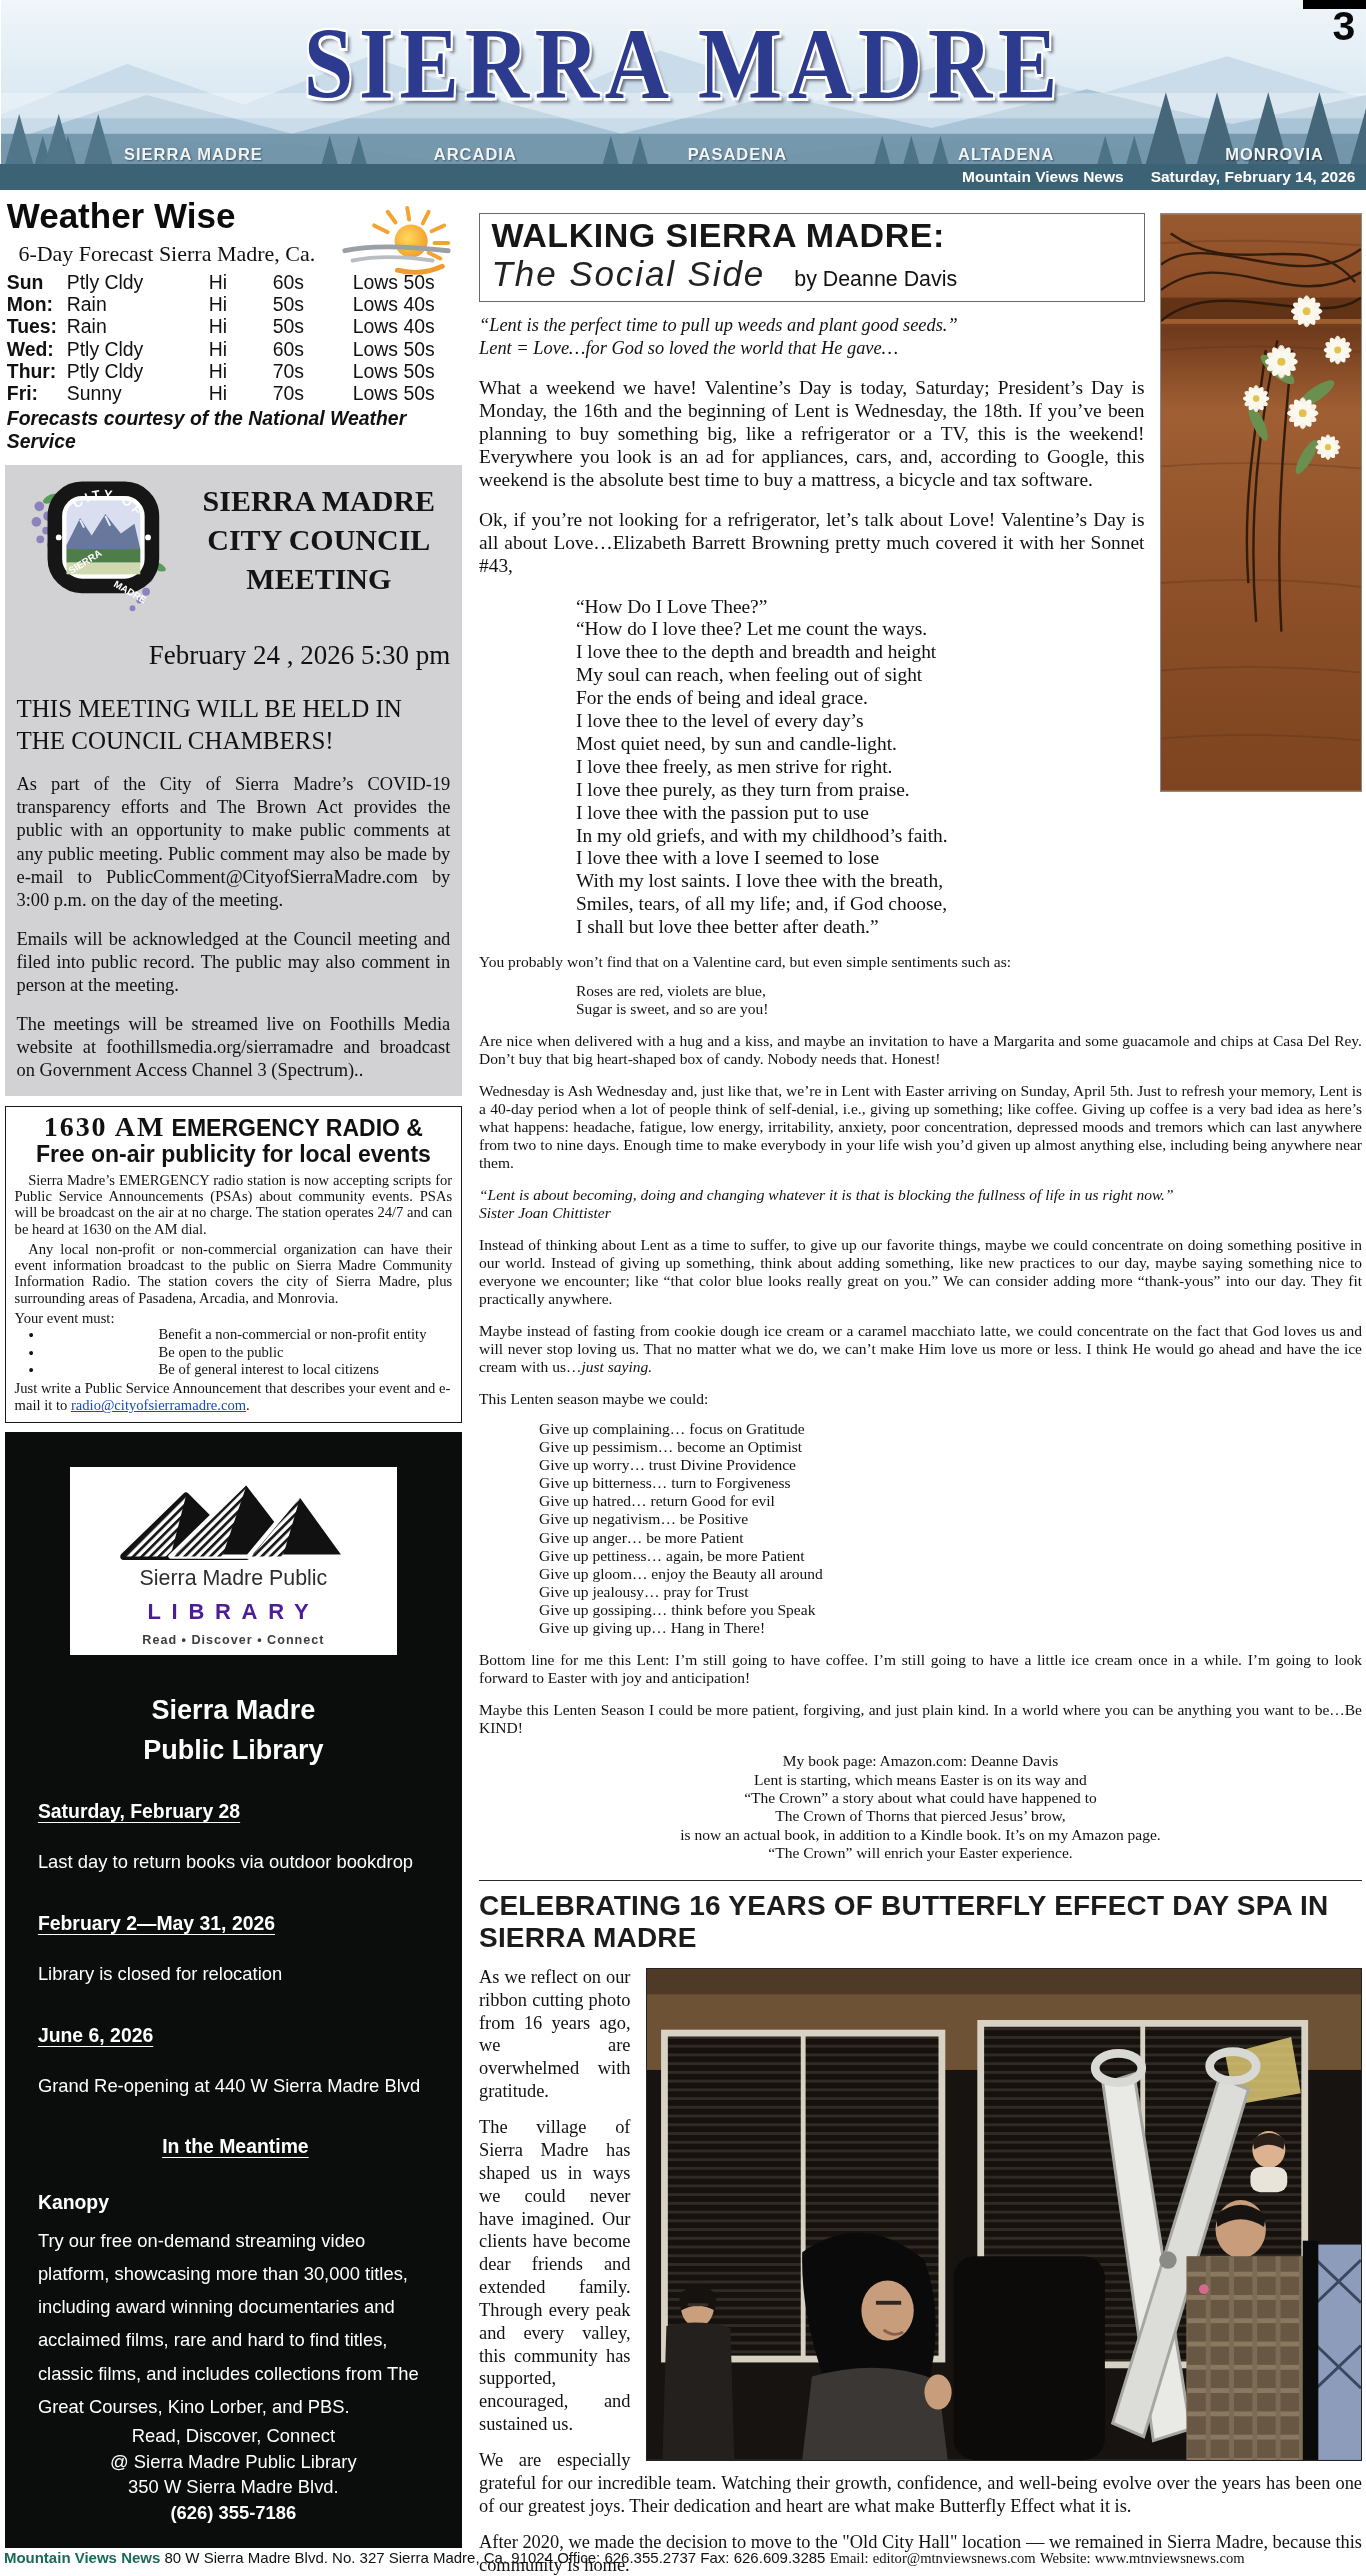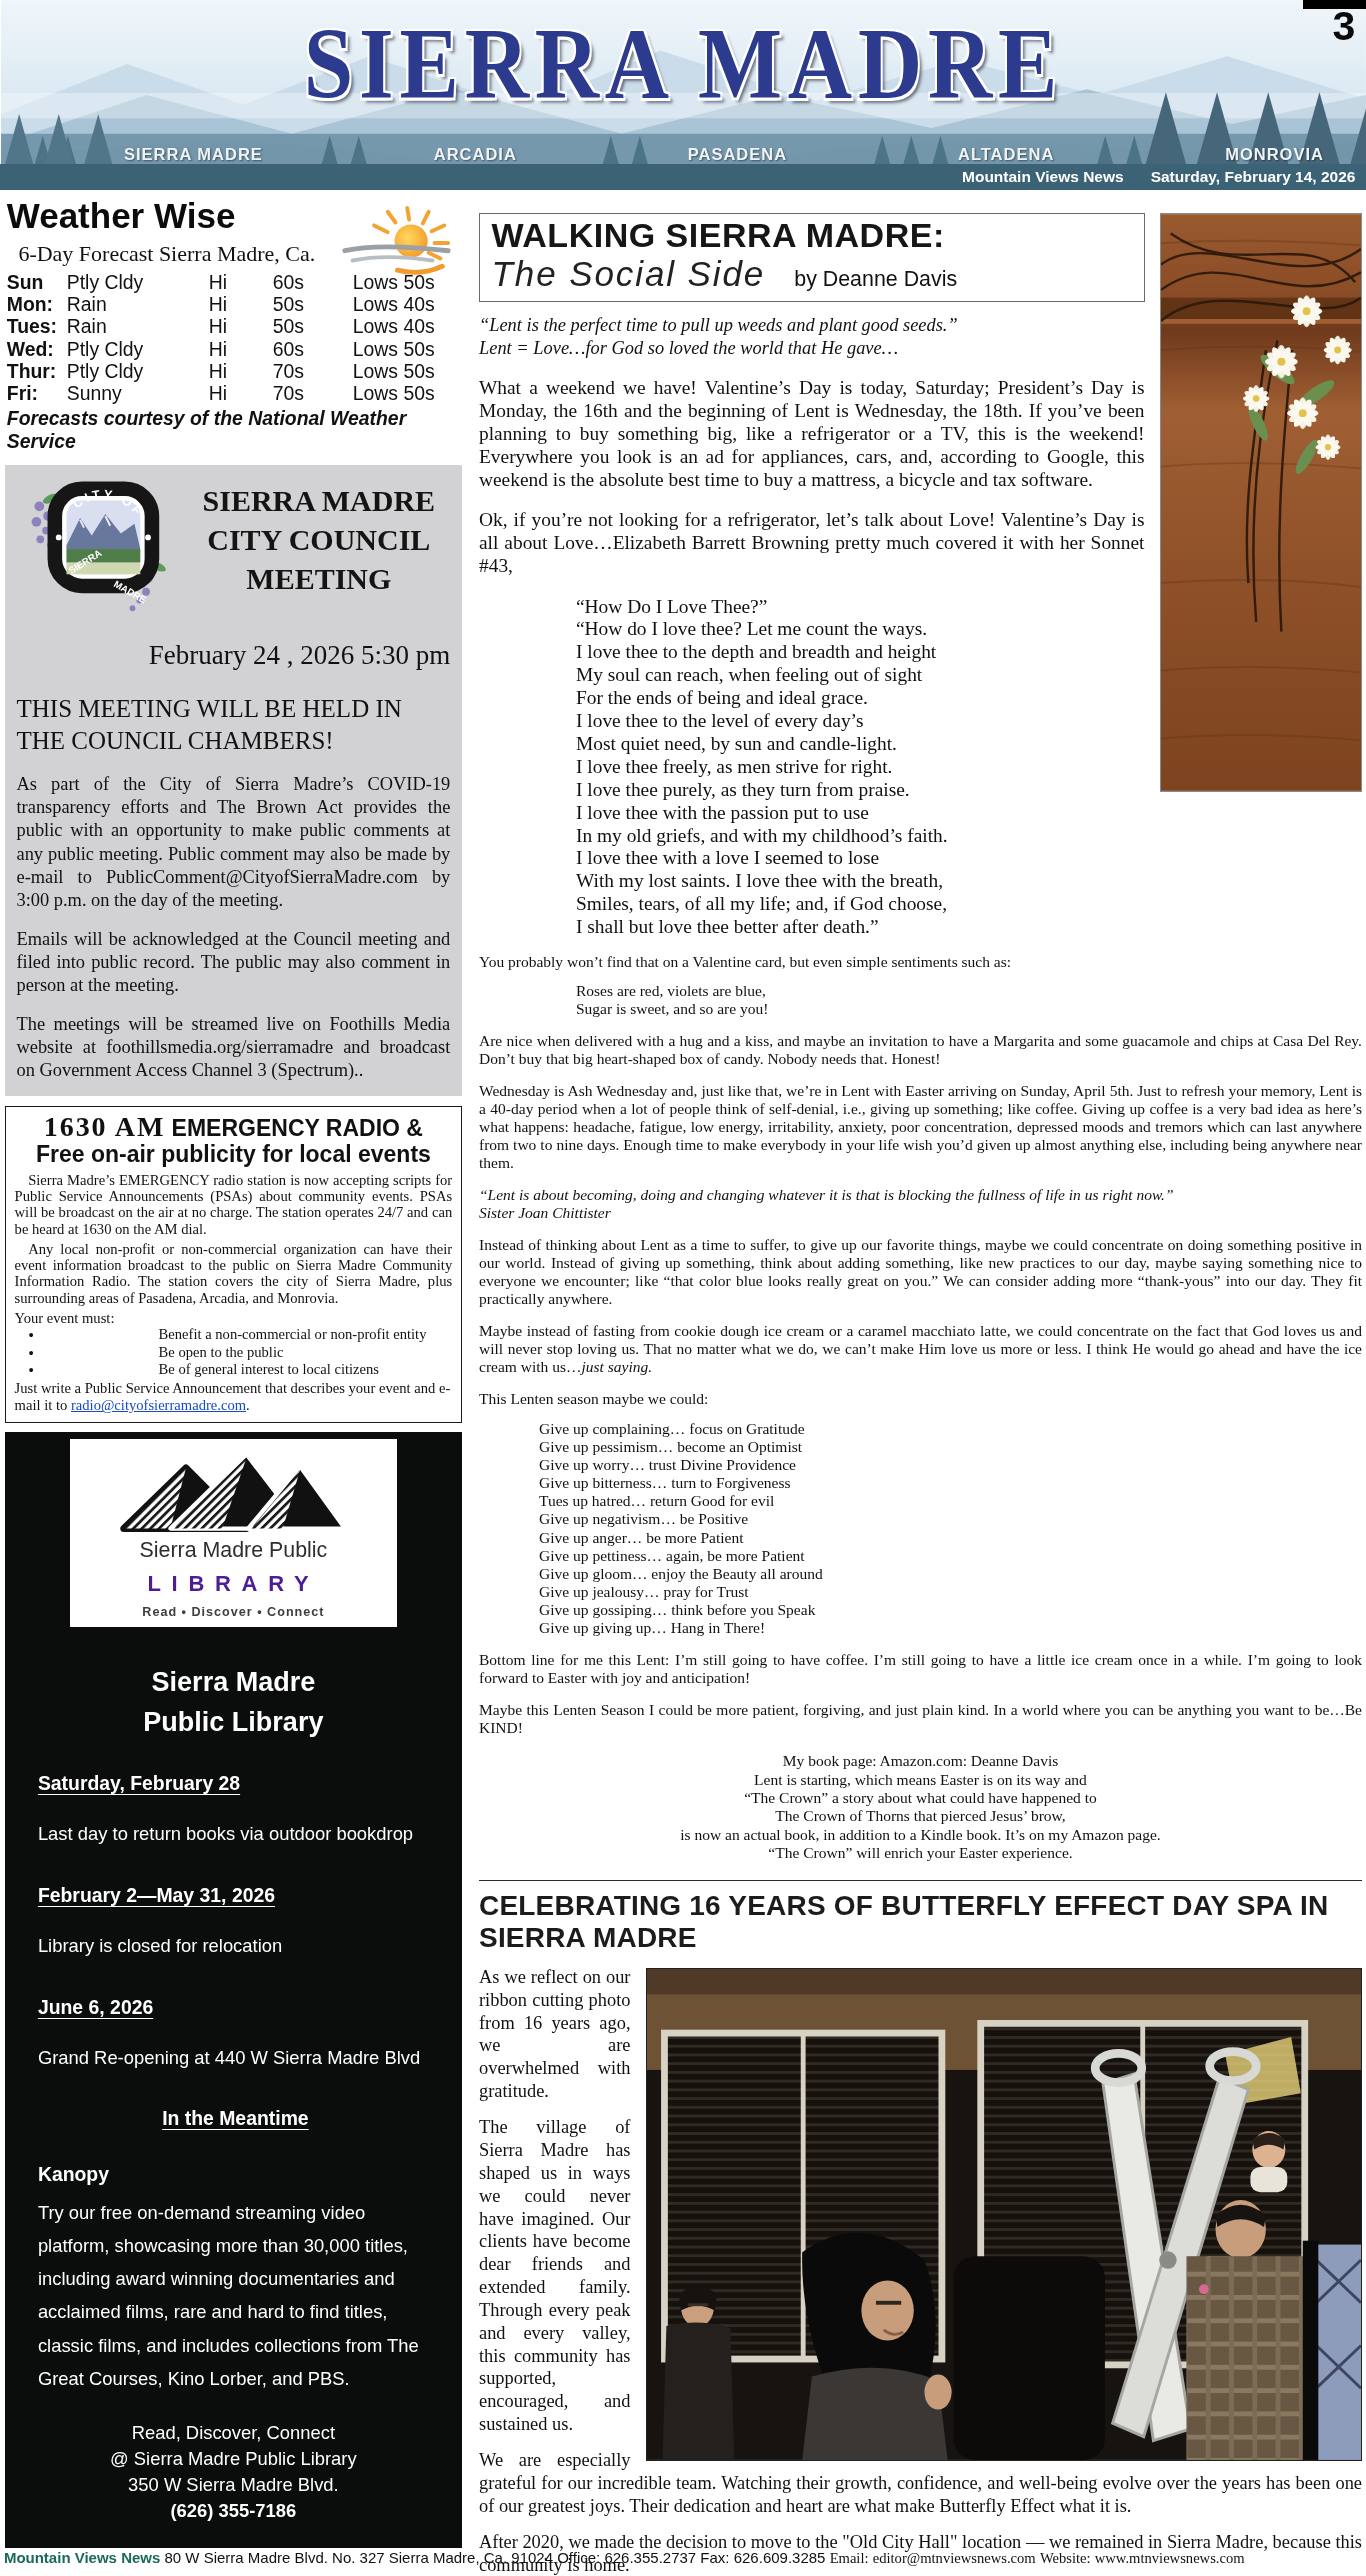--- a/index.html
+++ b/index.html
@@ -47,21 +47,21 @@
   .radio-rest{font-family:"Liberation Sans",sans-serif;font-weight:bold;font-size:23px;}
   .radio-l2{text-align:center;font-family:"Liberation Sans",sans-serif;font-weight:bold;font-size:23px;line-height:1.1;}
   .radio p.rp{font-size:14.6px;line-height:1.12;text-align:justify;margin:3.9px 0 0;}
   .ind{text-indent:13.6px;}
   .radio-bullet{position:relative;padding-left:144px;font-size:14.6px;line-height:1.18;}
   .radio-bullet::before{content:"\2022";position:absolute;left:13.6px;font-size:16.5px;}
   .radio-close{font-size:14.6px;line-height:1.2;margin:1.9px 0 0;}
   .radio-email{color:#1649c8;text-decoration:underline;cursor:pointer;}
   
   .library{background:#0b0d0c;color:#fff;margin-top:9.7px;height:1116px;overflow:hidden;
-           font-family:"Liberation Sans",sans-serif;display:flex;flex-direction:column;padding-top:7px;box-sizing:border-box;}
+           font-family:"Liberation Sans",sans-serif;display:flex;flex-direction:column;padding-top:35px;box-sizing:border-box;}
   .lib-card{background:#fff;color:#111;width:311px;margin:0 auto;padding:9.7px 7.8px 7.8px;text-align:center;}
   .lib-card-top{font-size:21.4px;color:#2e2e2e;margin-top:1.9px;}
   .lib-card-name{font-size:22px;font-weight:bold;letter-spacing:10.7px;color:#4c1d95;margin:8px;}
   .lib-card-tag{font-size:12.6px;font-weight:bold;color:#3e3e3e;letter-spacing:1px;margin-top:1.9px;}
   .lib-name{margin-top:35px;text-align:center;font-weight:bold;font-size:27px;line-height:1.5;}
   .lib-body{padding:0 29px 0 33px;}
   .lib-heading{margin-top:29px;font-weight:bold;font-size:19.4px;text-decoration:underline;text-underline-offset:3.9px;}
   .lib-desc{margin-top:19.4px;font-size:18.4px;line-height:2.2;}
   .lib-mid{margin-top:29px;text-align:center;font-weight:bold;font-size:19.4px;text-decoration:underline;text-underline-offset:3.9px;}
   .lib-kanopy{margin-top:33px;font-weight:bold;font-size:19.4px;}
@@ -451,21 +451,21 @@
     <p class="walk-sm j">
       <span>Maybe instead of fasting from cookie dough ice cream or a caramel macchiato latte, we could concentrate on the fact that God loves us and will never stop loving us. That no matter what we do, we can’t make Him love us more or less. I think He would go ahead and have the ice cream with us…</span><em>just saying.</em>
     </p>
     <p class="walk-sm">This Lenten season maybe we could:</p>
 
     <div class="giveups walk-sm">
       <div>Give up complaining… focus on Gratitude</div>
       <div>Give up pessimism… become an Optimist</div>
       <div>Give up worry… trust Divine Providence</div>
       <div>Give up bitterness… turn to Forgiveness</div>
-      <div>Tues up hatred… return Good for evil</div>
+      <div>Give up hatred… return Good for evil</div>
       <div>Give up negativism… be Positive</div>
       <div>Give up anger… be more Patient</div>
       <div>Give up pettiness… again, be more Patient</div>
       <div>Give up gloom… enjoy the Beauty all around</div>
       <div>Give up jealousy… pray for Trust</div>
       <div>Give up gossiping… think before you Speak</div>
       <div>Give up giving up… Hang in There!</div>
     </div>
 
     <p class="walk-sm j">Bottom line for me this Lent: I’m still going to have coffee. I’m still going to have a little ice cream once in a while. I’m going to look forward to Easter with joy and anticipation!</p>

